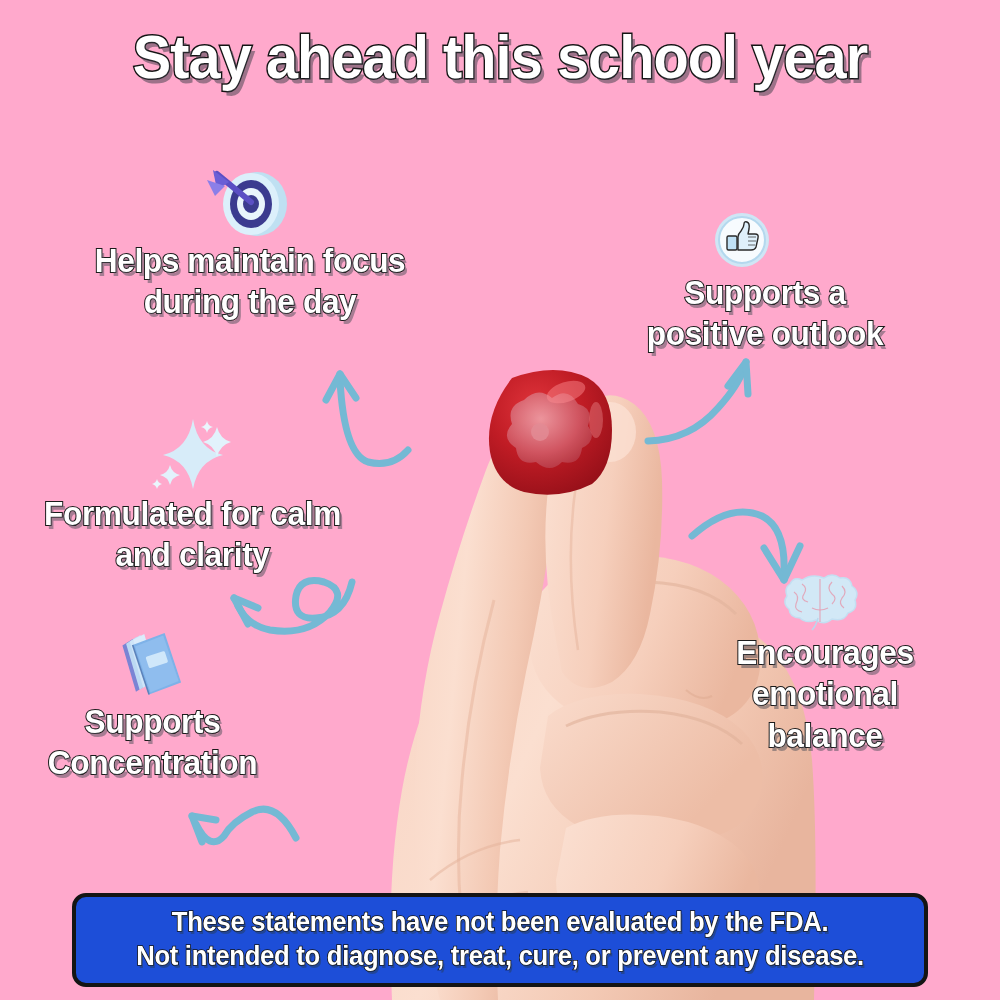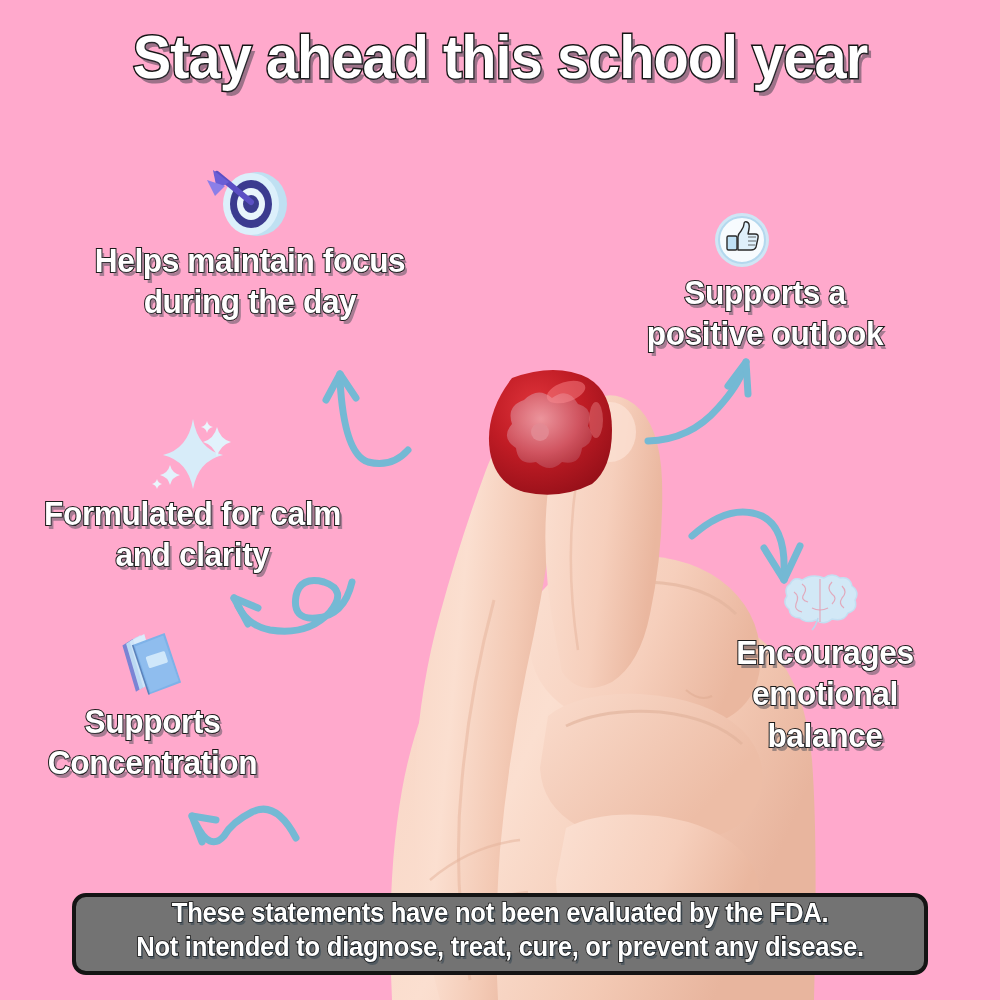--- a/index.html
+++ b/index.html
@@ -74,25 +74,25 @@
   #b-concentration .b-icon{left:92px;top:0;}
   #b-concentration .b-text{top:76px;}
 
   #b-emotional{left:700px;top:570px;width:250px;}
   #b-emotional .b-icon{left:82px;top:0;}
   #b-emotional .b-text{top:62px;}
 
   
   #disclaimer{
     position:absolute;left:72px;top:893px;
-    width:856px;height:82px;
-    background:#737373;
+    width:856px;height:94px;
+    background:#1d4ed8;
     border:4px solid #141414;
     border-radius:14px;
-    display:flex;align-items:flex-start;justify-content:center;
+    display:flex;align-items:center;justify-content:center;
     box-sizing:border-box;
   }
   #disclaimer-text{
     color:#ffffff;font-weight:bold;
     font-family:"Liberation Sans", sans-serif;
     font-size:27px;line-height:1.25;text-align:center;
     -webkit-text-stroke:1.7px #141414;
     paint-order:stroke fill;
     text-shadow:2px 3px 0 rgba(40,60,75,.45);
     white-space:pre-line;

